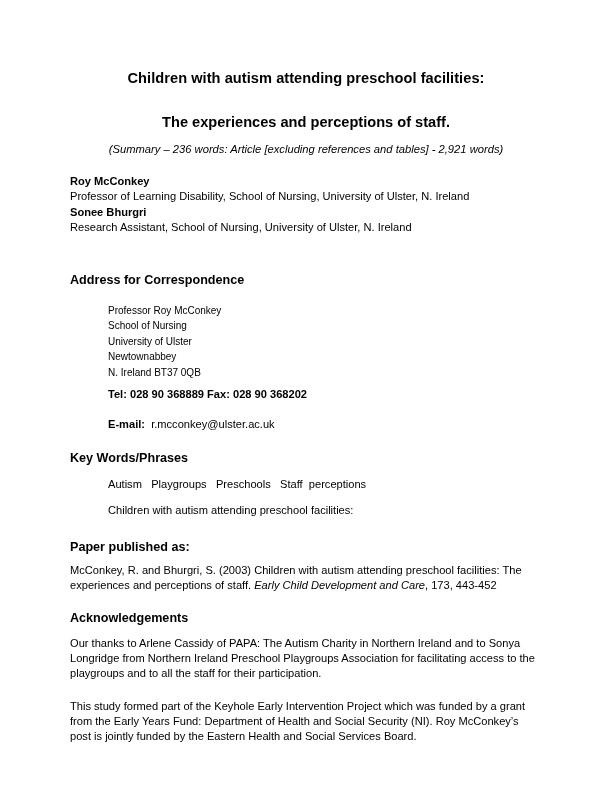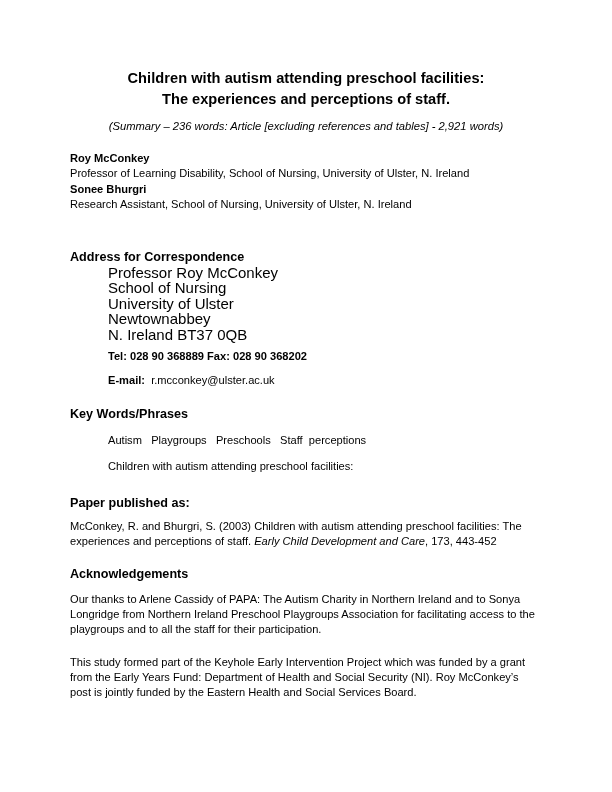--- a/index.html
+++ b/index.html
@@ -31,20 +31,21 @@
     font-weight: bold;
     font-size: 14.6px;
     line-height: 21px;
     letter-spacing: 0.05px;
   }
   .title-line-2 {
     text-align: center;
     font-weight: bold;
     font-size: 14.6px;
     line-height: 21px;
+    margin-top: 23px;
   }
   .subtitle {
     text-align: center;
     font-style: italic;
     font-size: 11.2px;
     line-height: 15px;
     margin-top: 9px;
   }
 
   
@@ -74,34 +75,34 @@
   .h-keywords { margin-top: 18px; }
   .h-running { margin-top: 21px; }
   .h-published { margin-top: 21px; }
   .h-ack { margin-top: 16px; }
 
   
   .indent {
     margin-left: 38px;
   }
   .addr-lines {
-    margin-top: 0;
-    font-size: 15px;
+    margin-top: 15px;
+    font-size: 10px;
     line-height: 15.4px;
   }
   .contact-line {
     font-weight: bold;
     font-size: 11.1px;
     line-height: 15px;
     margin-top: 7px;
   }
   .email-line {
     font-size: 11.1px;
     line-height: 15px;
-    margin-top: 9px;
+    margin-top: 15px;
   }
   .email-label {
     font-weight: bold;
   }
   .keywords-line {
     margin-top: 11px;
     font-size: 11.1px;
     line-height: 15px;
     white-space: pre;
   }

